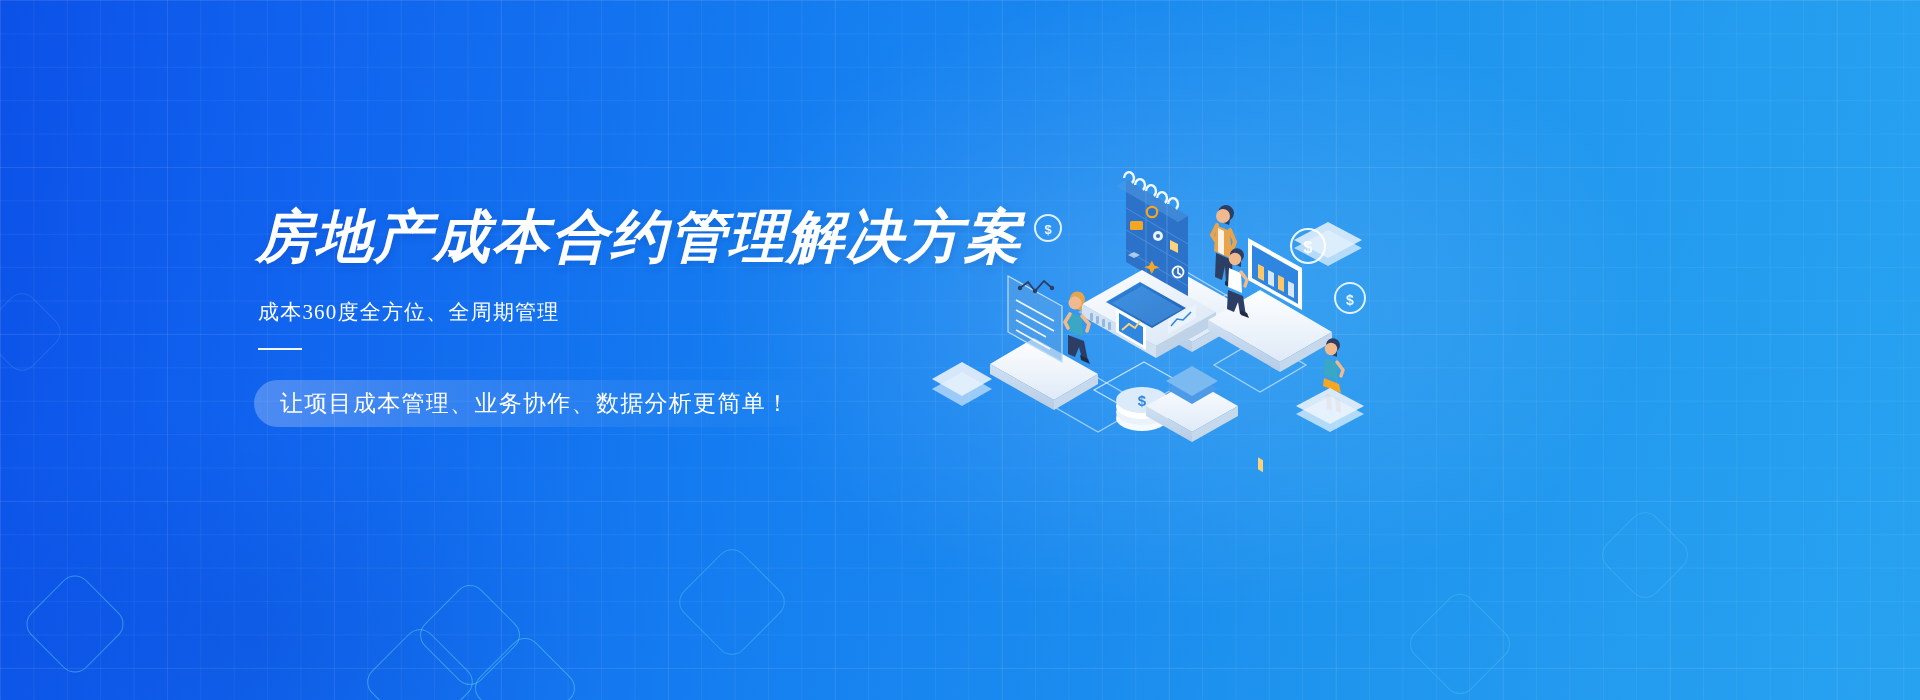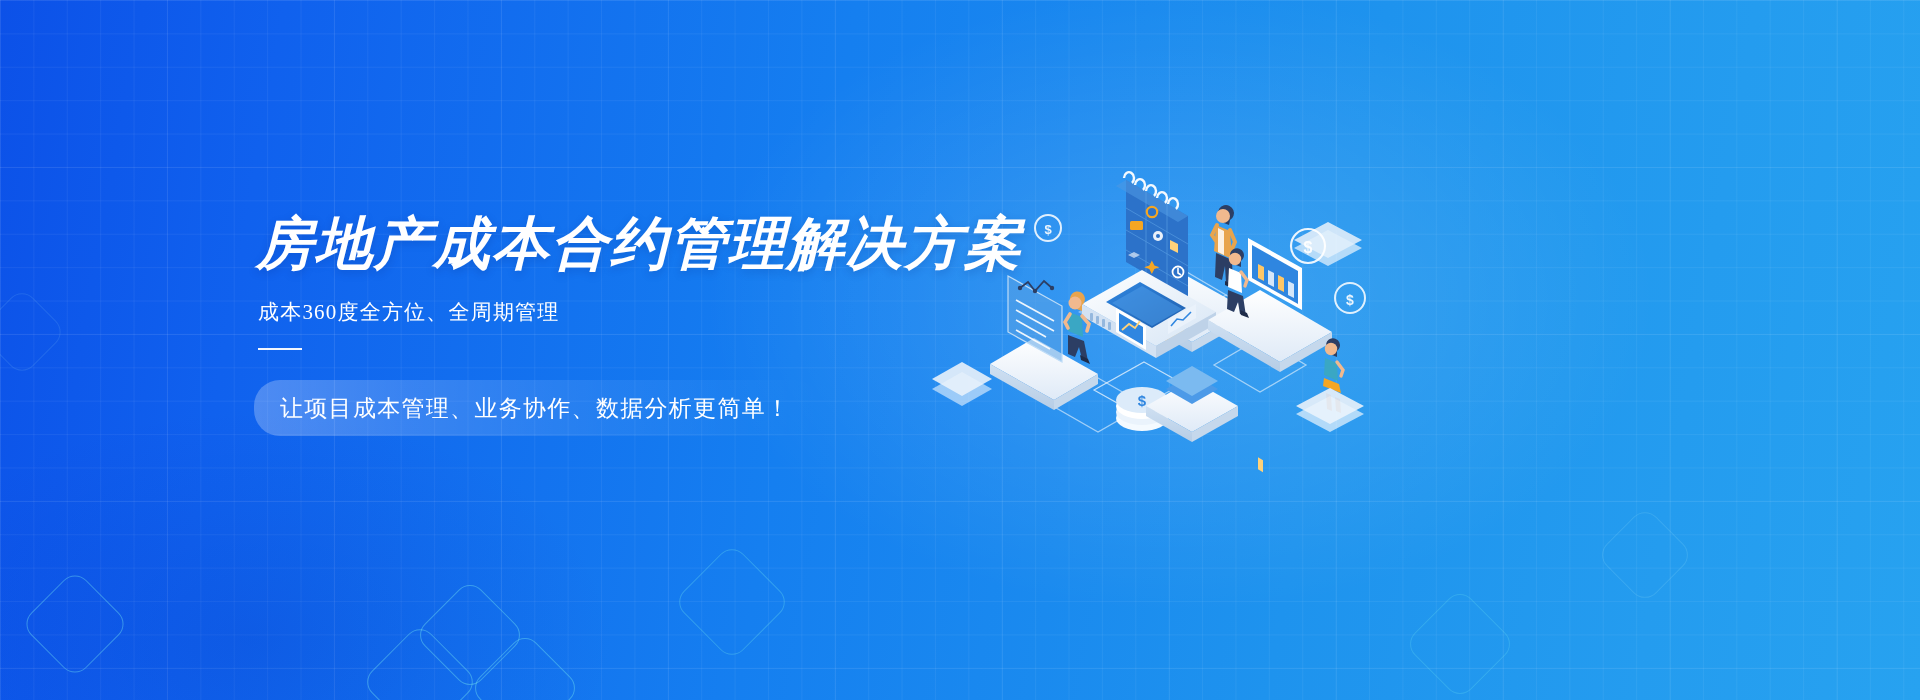--- a/index.html
+++ b/index.html
@@ -73,30 +73,29 @@
 
   
   .content{
     position:absolute;
     left:256px; top:0;
     width:760px; height:700px;
   }
 
   .headline{
     position:absolute;
-    top:218px; left:0;
+    top:206px; left:0;
     font-size:57px;
     line-height:1.08;
     font-weight:bold;
     font-style:italic;
     letter-spacing:2px;
     color:#ffffff;
     white-space:nowrap;
     text-shadow:0 3px 8px rgba(0,40,130,.22);
-    font-family:Liberation Mono, monospace;
   }
 
   .subtitle{
     position:absolute;
     top:298px; left:2px;
     font-size:21px;
     letter-spacing:1.2px;
     color:#ffffff;
     white-space:nowrap;
     font-weight:400;
@@ -108,21 +107,21 @@
     top:348px; left:2px;
     width:44px; height:2px;
     background:#ffffff;
     opacity:.95;
   }
 
   
   .pill{
     position:absolute;
     top:380px; left:-2px;
-    height:56px;
+    height:47px;
     min-width:540px;
     display:flex;
     align-items:center;
     padding:0 30px 0 26px;
     border-radius:26px;
     white-space:nowrap;
     background:linear-gradient(90deg,
        rgba(255,255,255,.26) 0%,
        rgba(255,255,255,.17) 26%,
        rgba(255,255,255,.07) 62%,

